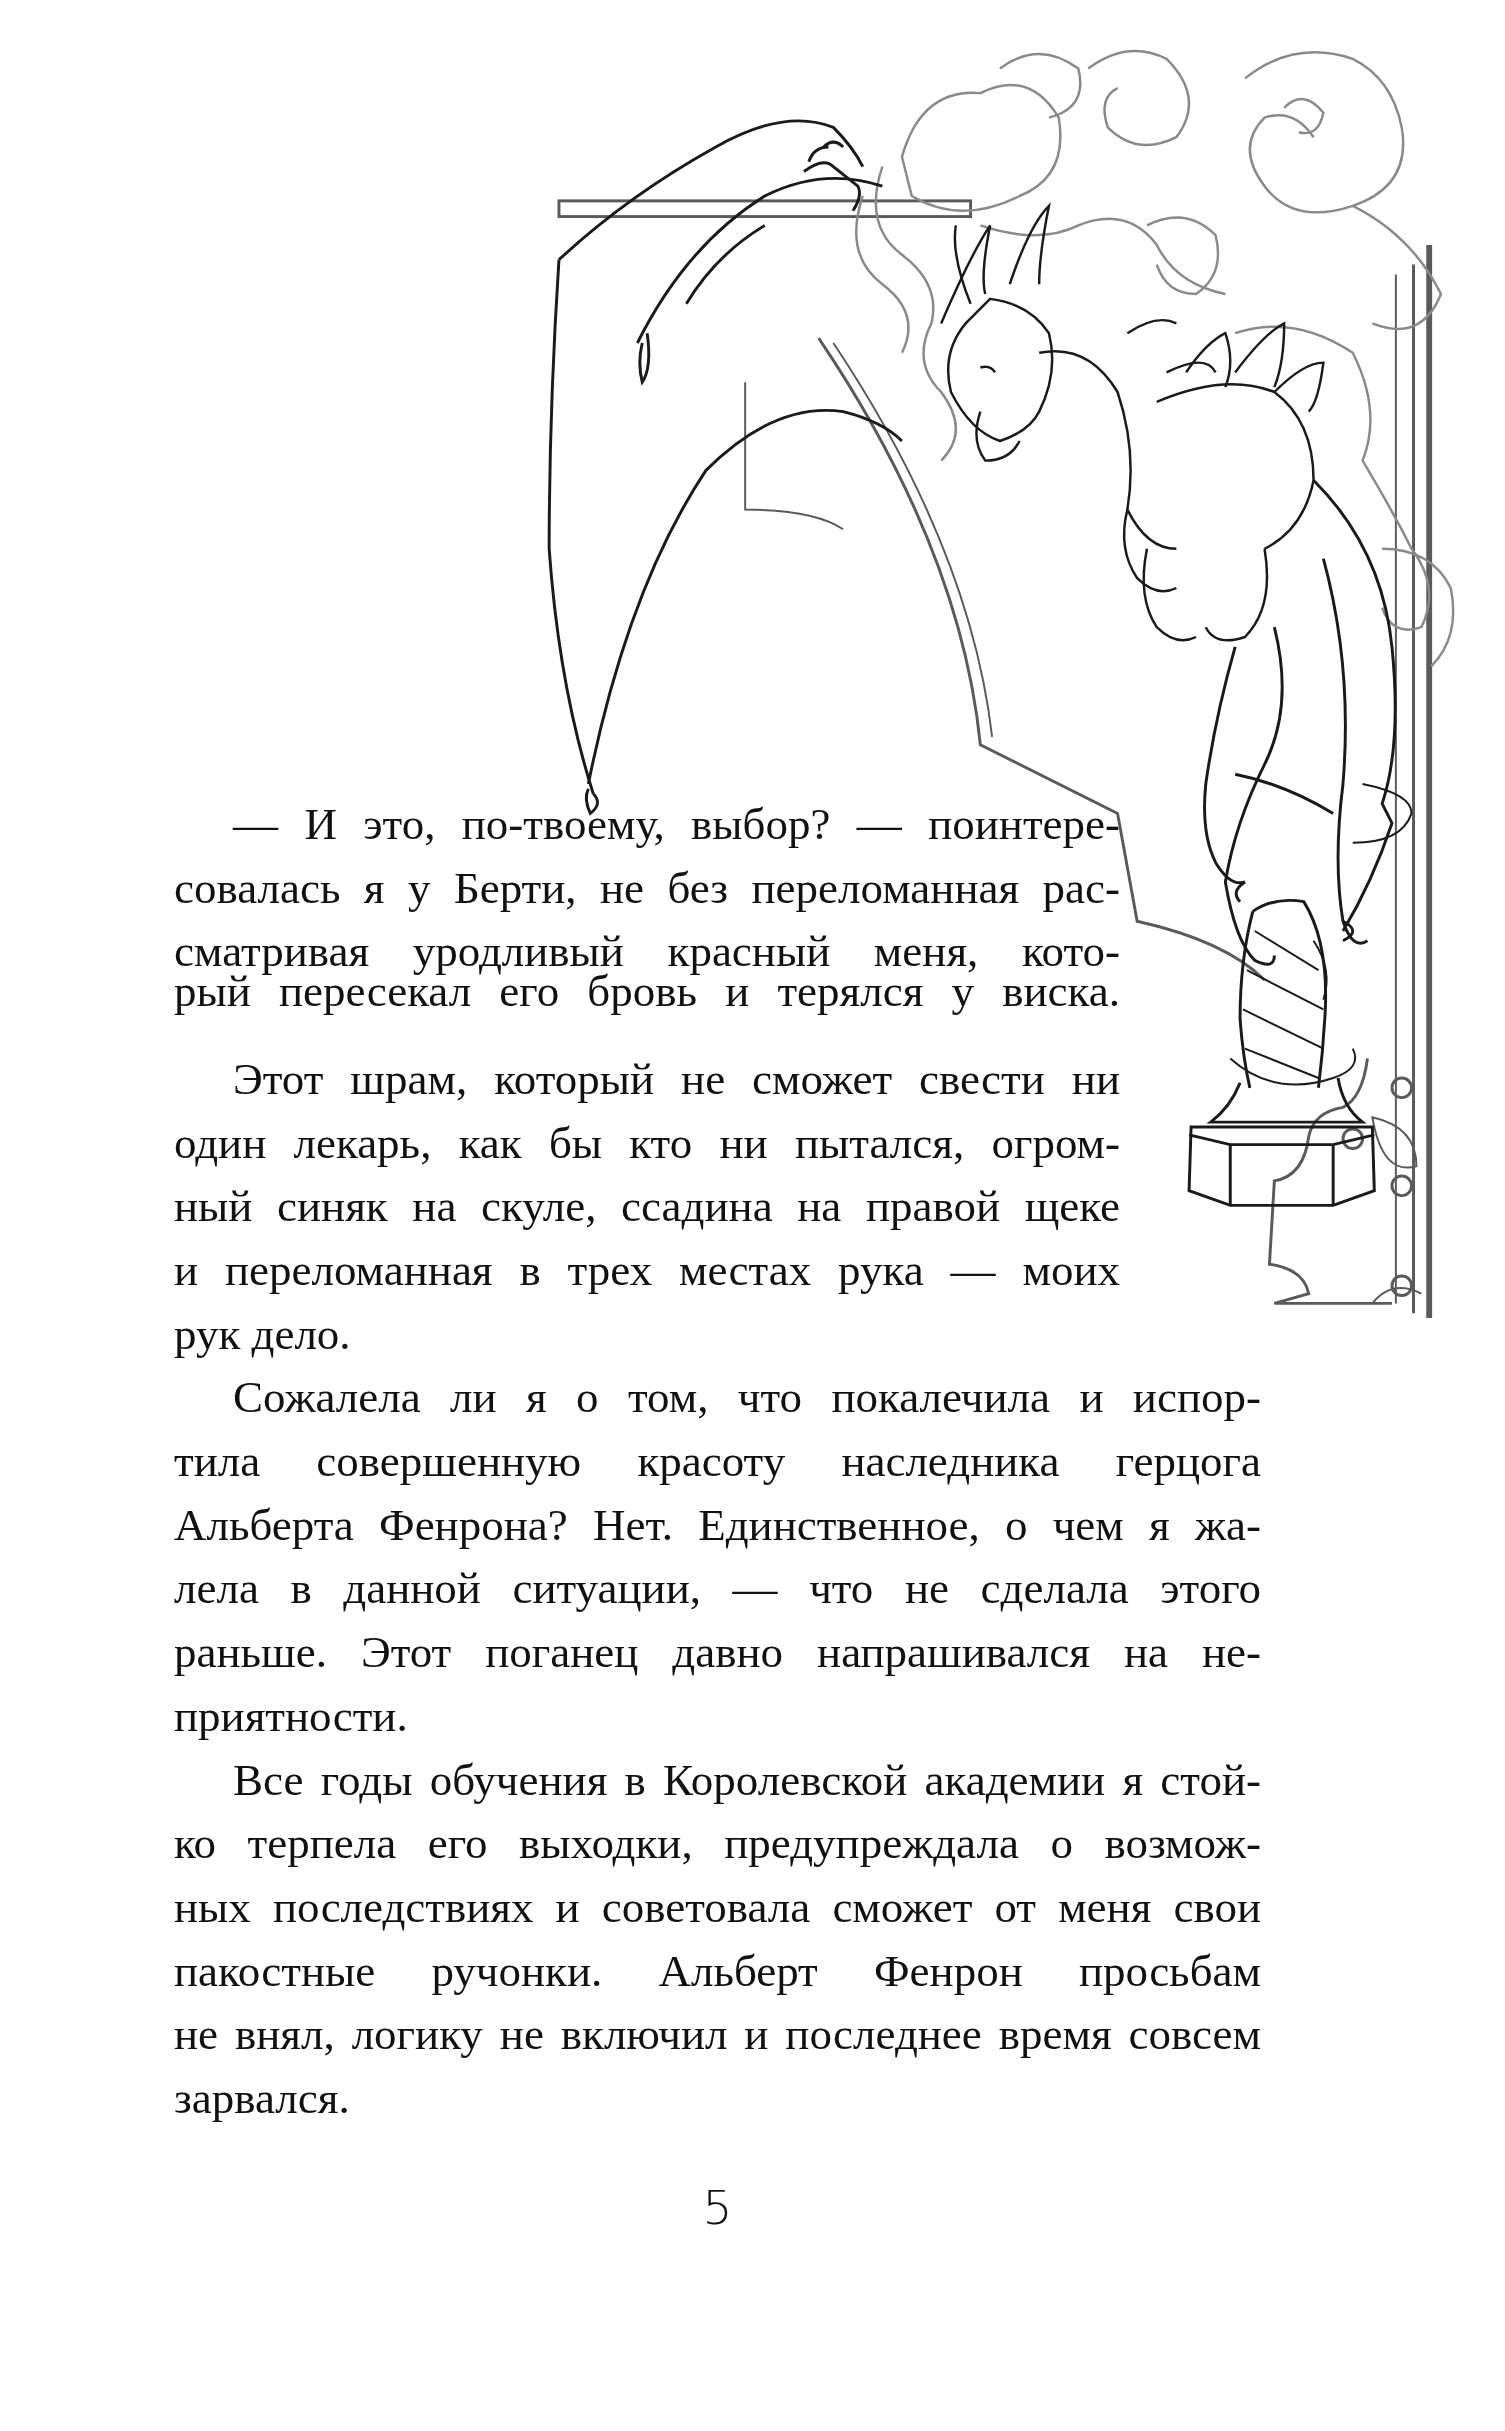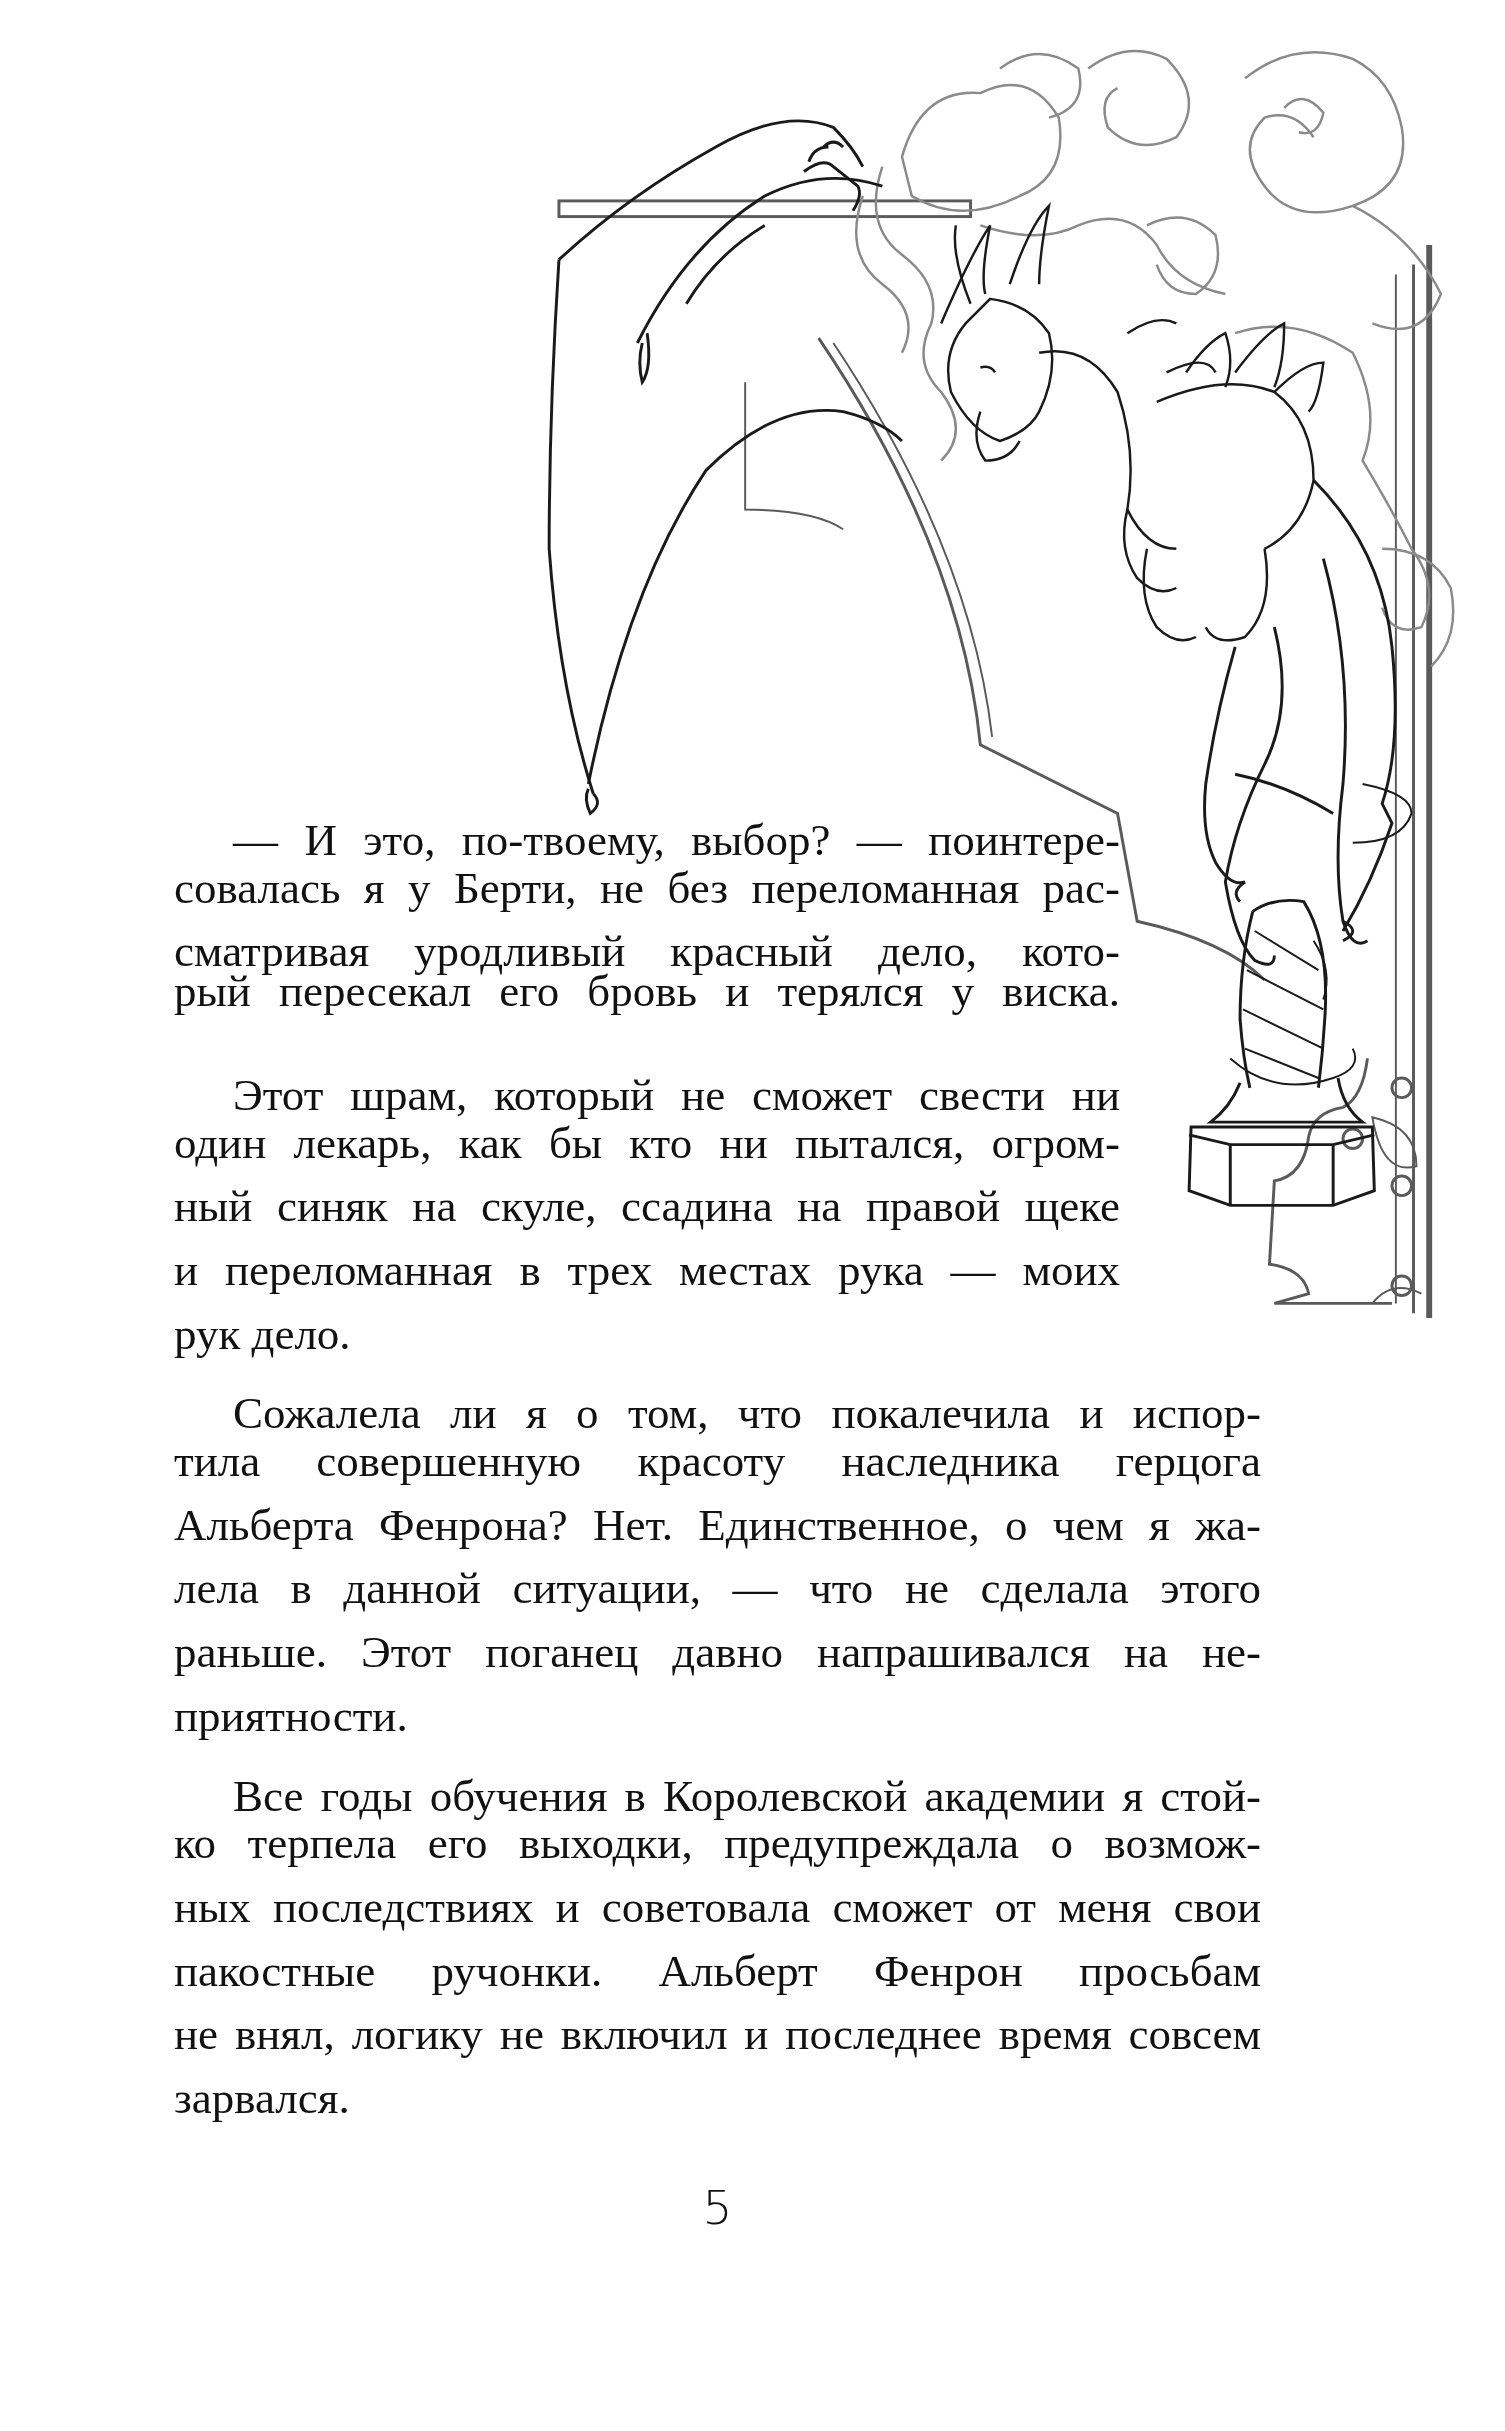--- a/index.html
+++ b/index.html
@@ -19,21 +19,21 @@
 
   
   .line {
     position: absolute; left: 174px; height: 64px;
     font-family: "Liberation Serif", serif; font-size: 45px; line-height: 64px;
     color: #111; white-space: nowrap;
     text-align: justify; text-align-last: justify;
   }
   .line.narrow { width: 946px; }
   .line.full { width: 1087px; }
-  .line.indent { text-indent: 59px; margin-top: 16px; }
+  .line.indent { text-indent: 59px; }
   .line.last { text-align-last: left; }
 
   .page-number {
     position: absolute; left: 686px; top: 2178px; width: 63px; height: 59px;
     font-family: "DejaVu Sans", sans-serif; font-weight: 300; font-size: 47px;
     line-height: 59px; text-align: center; color: #111;
   }
 </style>
 </head>
 <body>
@@ -129,21 +129,21 @@
 
       <path d="M1215 1150 L1400 1150 L1402 1215 L1360 1230 L1255 1230 L1213 1215 Z"></path>
       <path d="M1255 1168 L1255 1230 M1360 1168 L1360 1230 M1213 1158 L1255 1168 L1360 1168 L1402 1158"></path>
     </g>
   </svg>
 
 
   <div class="text-block">
     <div class="line narrow indent" style="top:792px">— И это, по-твоему, выбор? — поинтере-</div>
     <div class="line narrow" style="top:856px">совалась я у Берти, не без переломанная рас-</div>
-    <div class="line narrow" style="top:919px">сматривая уродливый красный дело, кото-</div>
+    <div class="line narrow" style="top:919px">сматривая уродливый красный меня, кото-</div>
     <div class="line narrow" style="top:959px">рый пересекал его бровь и терялся у виска.</div>
     <div class="line narrow indent" style="top:1047px">Этот шрам, который не сможет свести ни</div>
     <div class="line narrow" style="top:1111px">один лекарь, как бы кто ни пытался, огром-</div>
     <div class="line narrow" style="top:1174px">ный синяк на скуле, ссадина на правой щеке</div>
     <div class="line narrow" style="top:1238px">и переломанная в трех местах рука — моих</div>
     <div class="line narrow last" style="top:1302px">рук дело.</div>
     <div class="line full indent" style="top:1365px">Сожалела ли я о том, что покалечила и испор-</div>
     <div class="line full" style="top:1429px">тила совершенную красоту наследника герцога</div>
     <div class="line full" style="top:1493px">Альберта Фенрона? Нет. Единственное, о чем я жа-</div>
     <div class="line full" style="top:1556px">лела в данной ситуации, — что не сделала этого</div>

